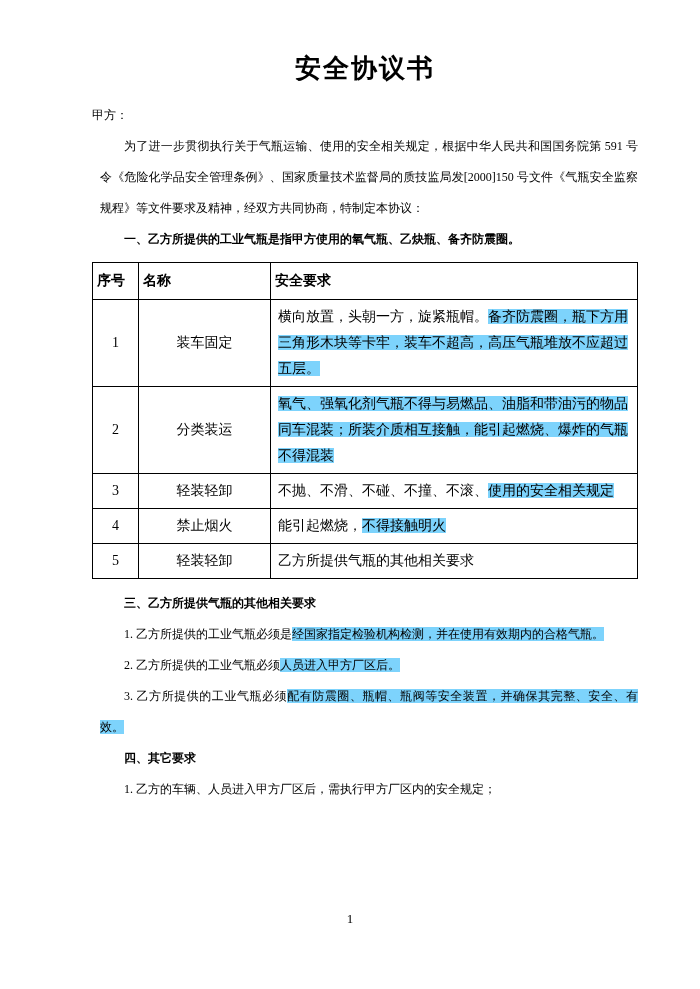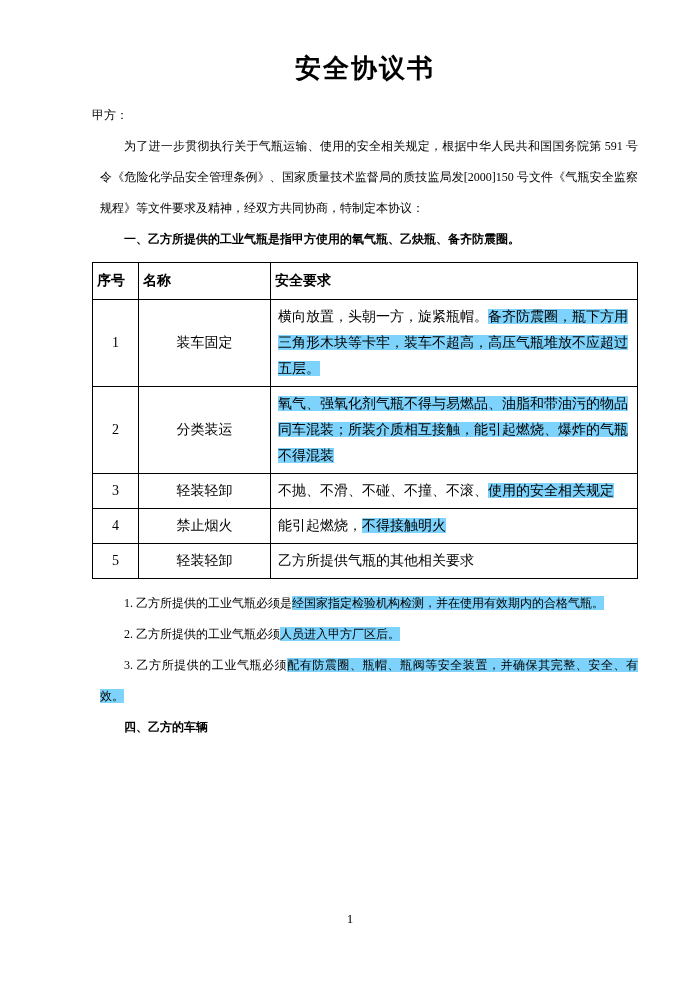--- a/index.html
+++ b/index.html
@@ -113,25 +113,27 @@
         <td><span>能引起燃烧，</span><span class="hl">不得接触明火</span></td>
       </tr>
       <tr>
         <td class="c">5</td>
         <td class="c">轻装轻卸</td>
         <td><span>乙方所提供气瓶的其他相关要求</span></td>
       </tr>
     </tbody>
   </table>
 
+  <p class="para indent bold">三、乙方所提供气瓶的其他相关要求</p>
 
   <p class="para indent"><span>1. 乙方所提供的工业气瓶必须是</span><span class="hl">经国家指定检验机构检测，并在使用有效期内的合格气瓶。</span></p>
   <p class="para indent"><span>2. 乙方所提供的工业气瓶必须</span><span class="hl">人员进入甲方厂区后。</span></p>
   <p class="para indent"><span>3. 乙方所提供的工业气瓶必须</span><span class="hl">配有防震圈、瓶帽、瓶阀等安全装置，并确保其完整、安全、有效。</span></p>
 
-  <p class="para indent bold">四、乙方的车辆</p>
+  <p class="para indent bold">四、其它要求</p>
 
+  <p class="para indent"><span>1. 乙方的车辆、人员进入甲方厂区后，需执行甲方厂区内的安全规定；</span></p>
 
   <div class="footer">
     <span>1</span>
   </div>
 
 </div>
 
 </body></html>

